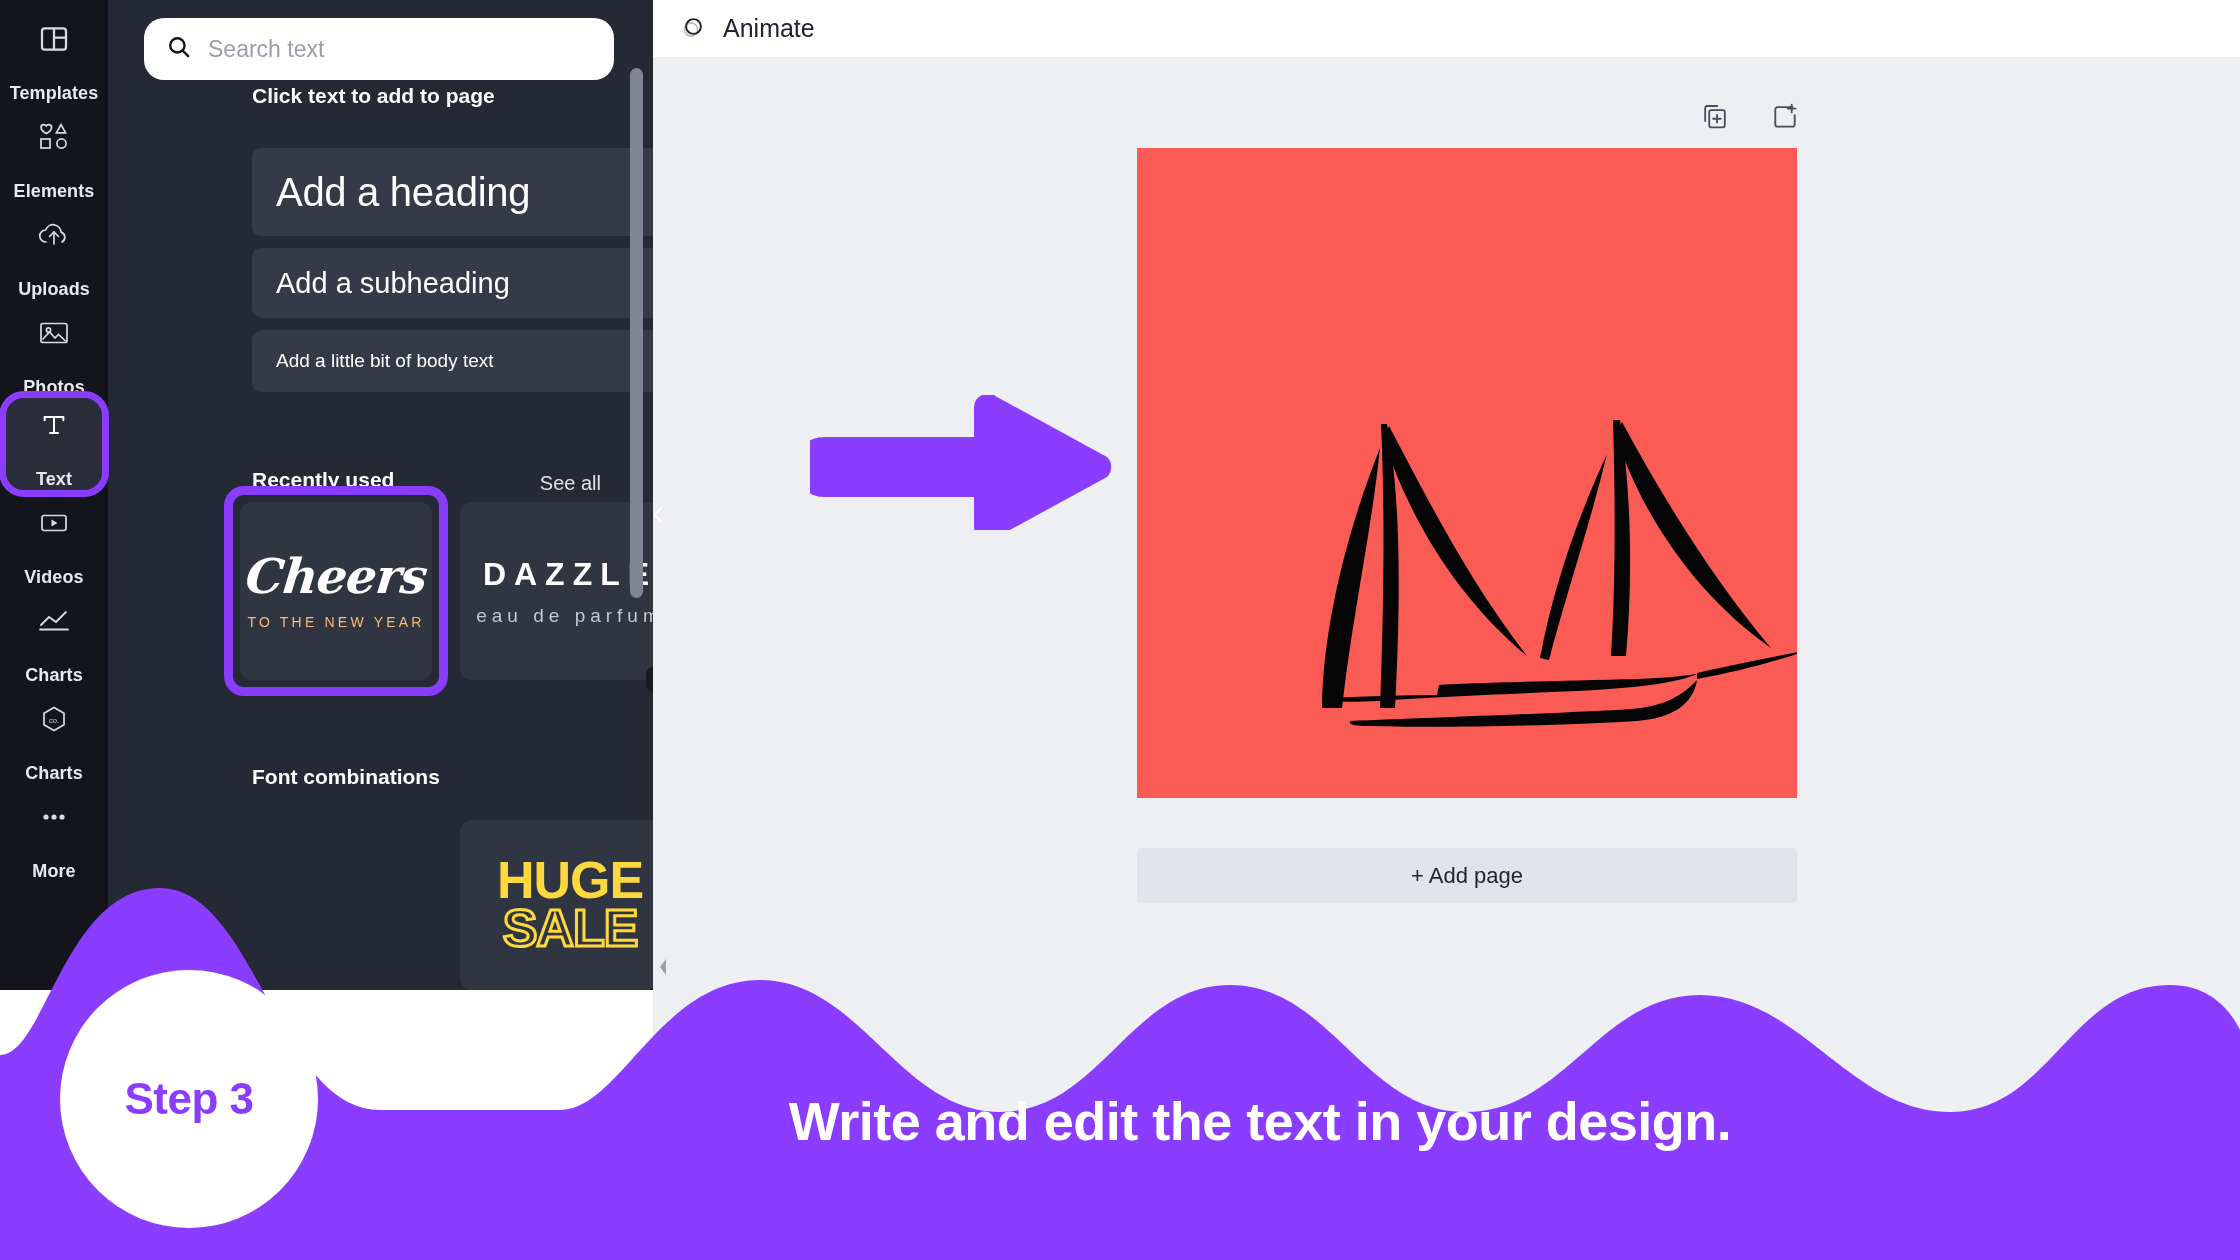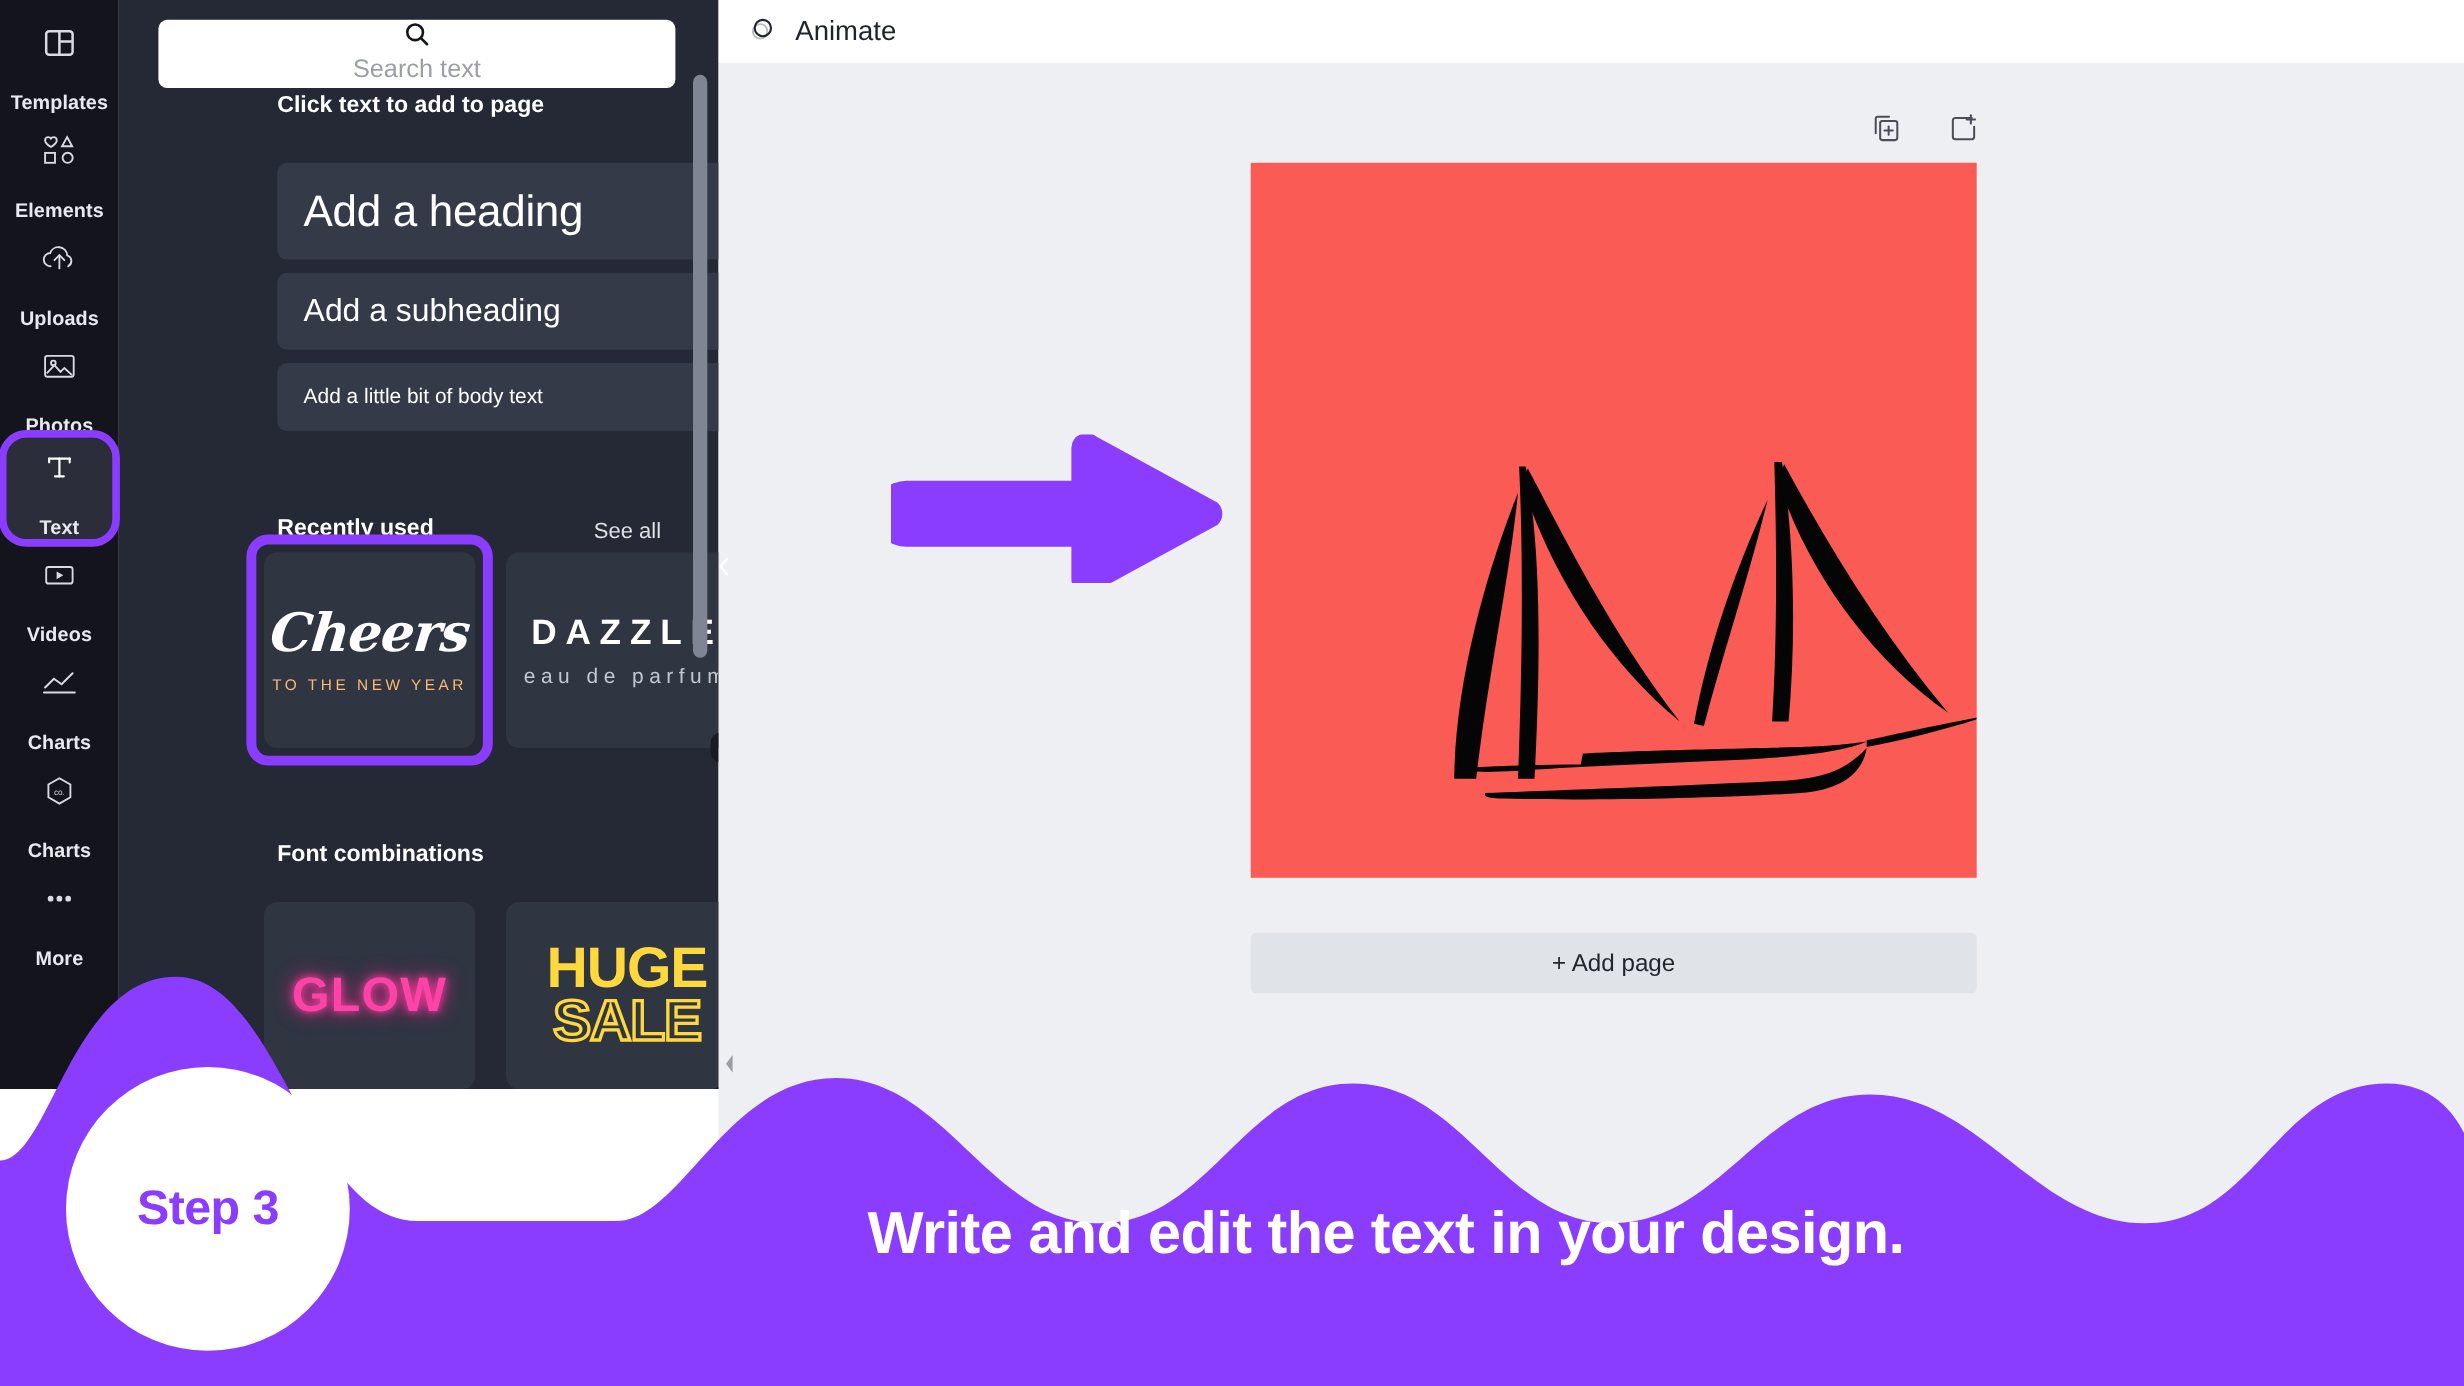--- a/index.html
+++ b/index.html
@@ -46,22 +46,22 @@
     background: #252835;
     border-top-right-radius: 0;
     z-index: 4;
     overflow: hidden;
   }
   .panel-inner { position: relative; width: 545px; height: 990px; }
 
   .search-wrap {
     position: absolute; left: 36px; top: 18px;
     width: 470px; height: 62px;
-    background: #ffffff; border-radius: 8px;
-    display: flex; align-items: center; padding: 0 22px;  flex-direction: column;
+    background: #ffffff; border-radius: 20px;
+    display: flex; align-items: center; padding: 0 22px; gap: 16px;
   }
   .search-ph {
     font-size: 23px; color: #9a9ea8; font-family: "Liberation Sans", sans-serif;
   }
 
   .sec-label {
     position: absolute; left: 144px;
     font-size: 21px; font-weight: 700; color: #ffffff;
     font-family: "Liberation Sans", sans-serif;
   }
@@ -372,23 +372,20 @@
         <div class="thumb t2">
           <span class="dazzle-main">DAZZLE</span>
           <span class="dazzle-sub">eau de parfum</span>
         </div>
         <div class="free-badge">FREE</div>
       </div>
 
       <div class="sec-label fontcomb-hd">Font combinations</div>
 
       <div class="fc-row">
-        <div class="fc f1">
-          <span class="glow-txt">GLOW</span>
-        </div>
         <div class="fc f2">
           <span class="huge-txt">HUGE</span>
           <span class="sale-txt">SALE</span>
         </div>
         <div class="free-badge2">FREE</div>
       </div>
 
       <div class="scrollbar">
         <div class="scroll-thumb"></div>
       </div>

